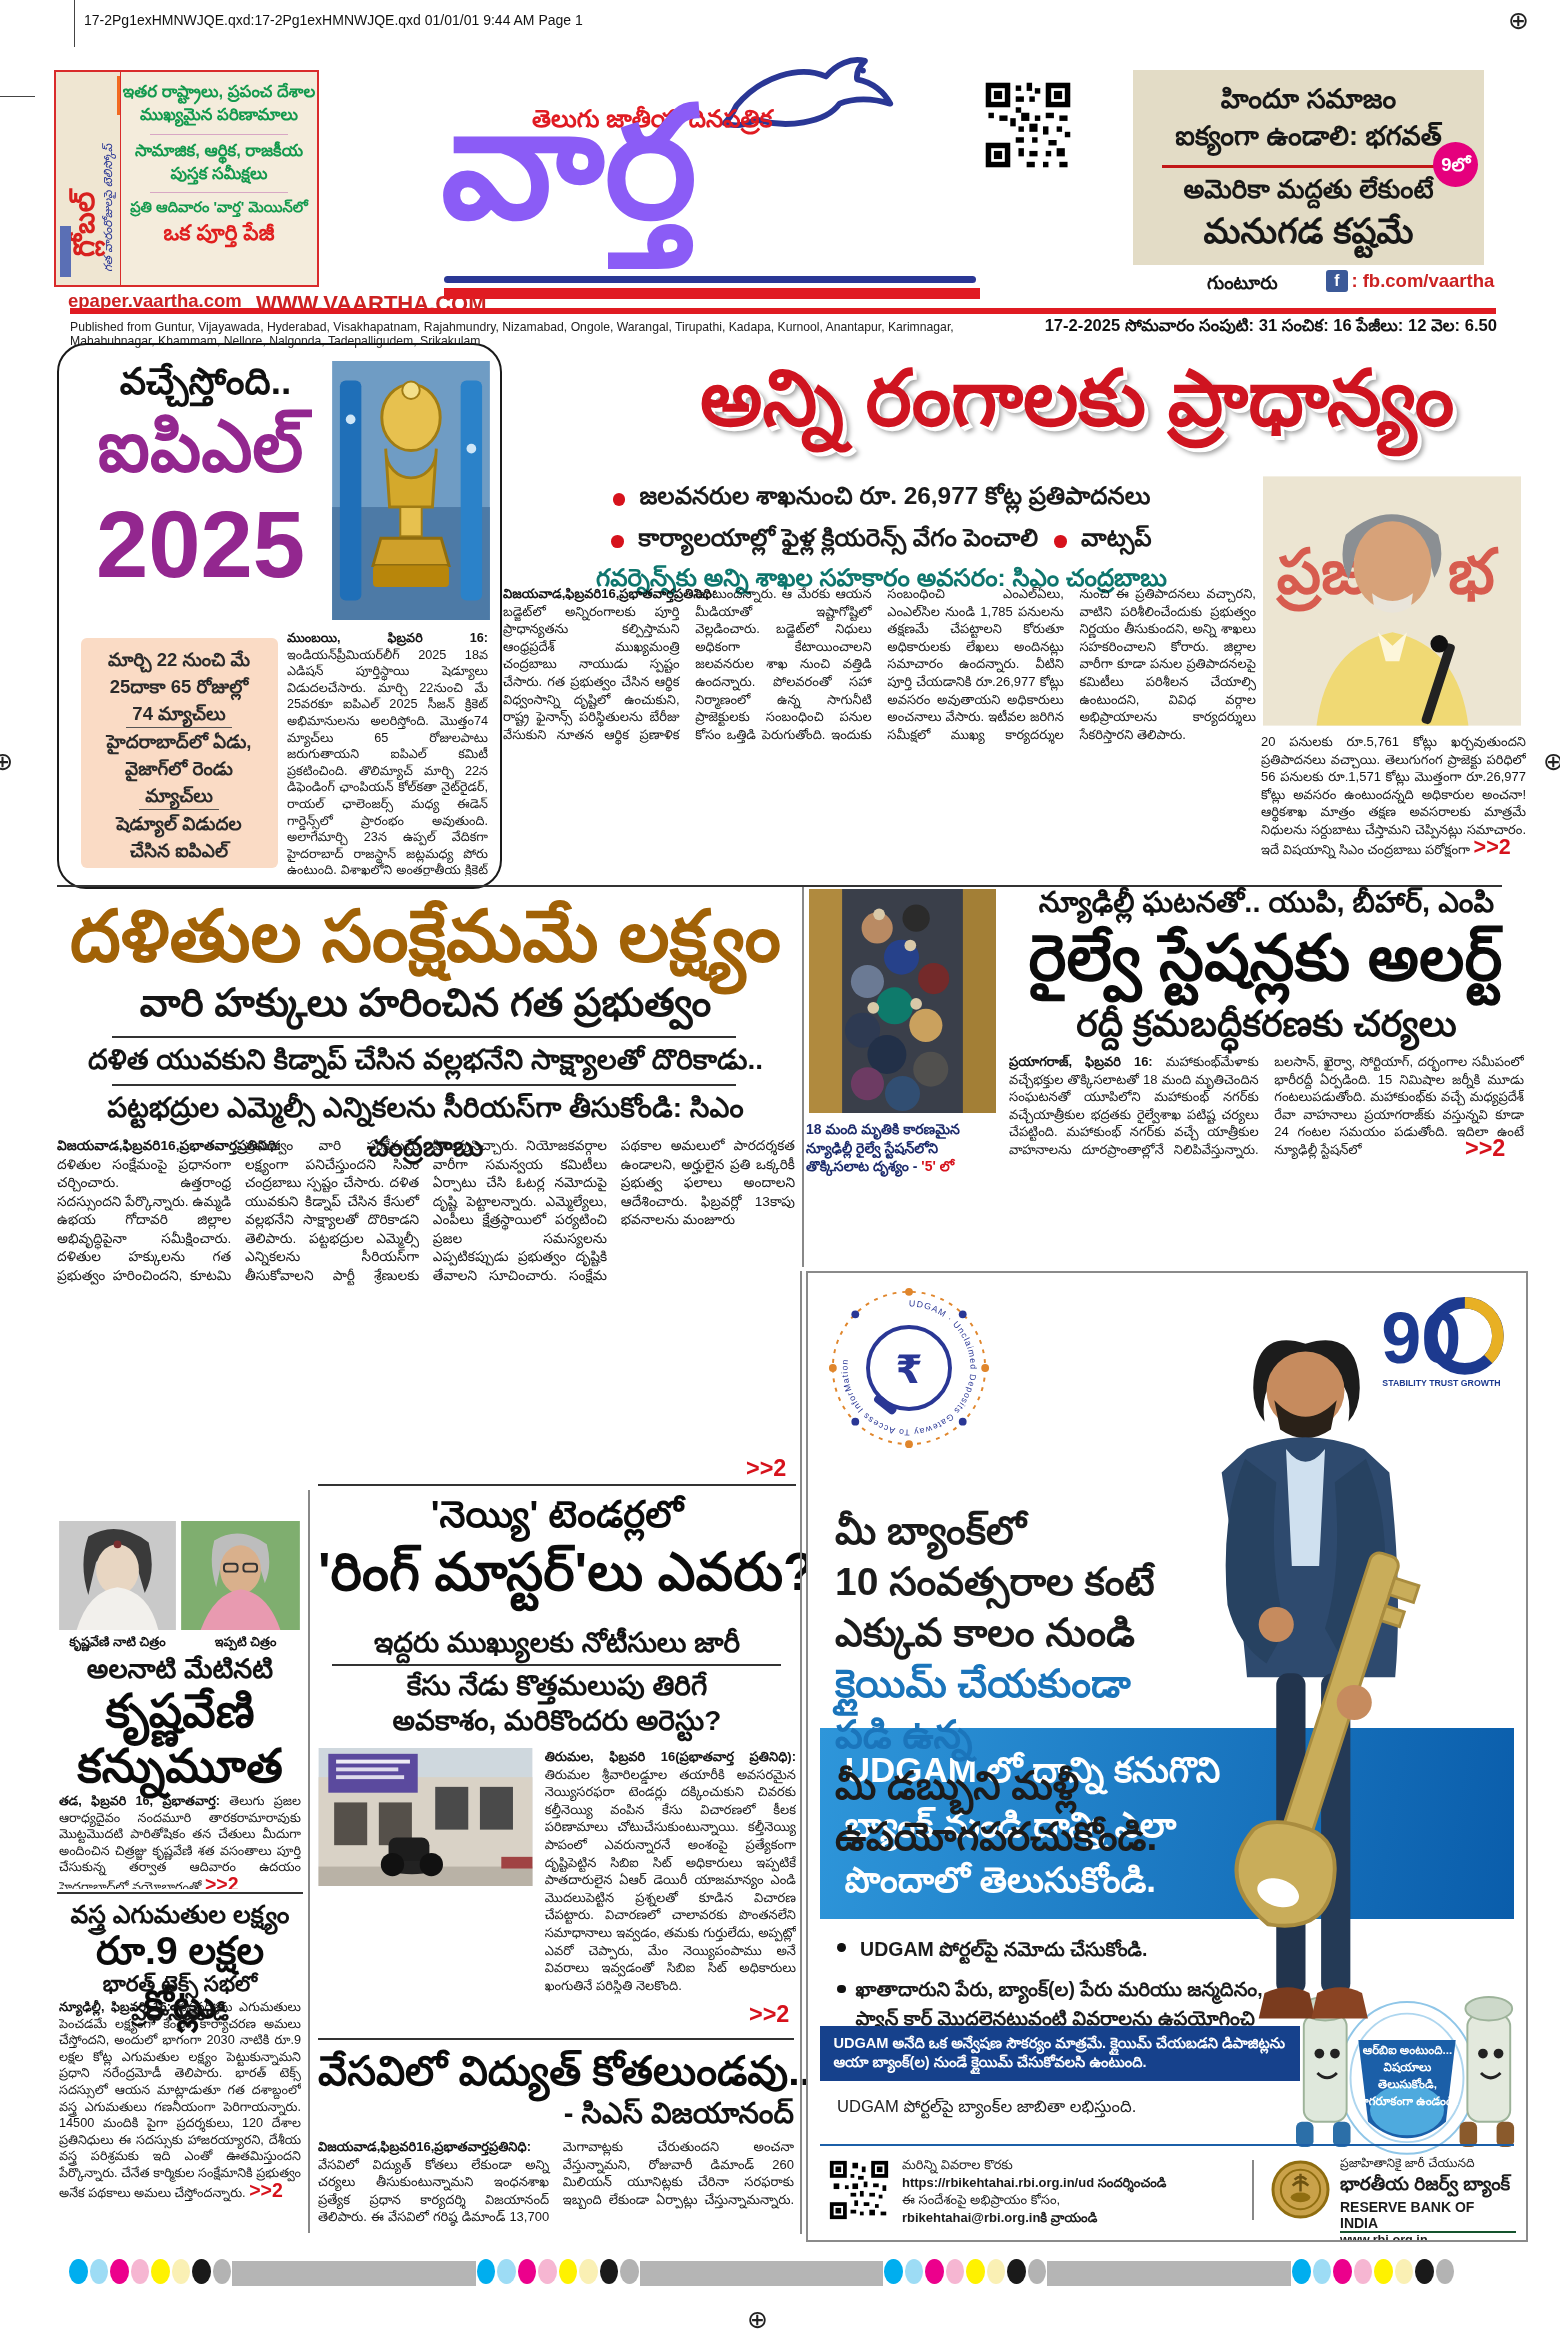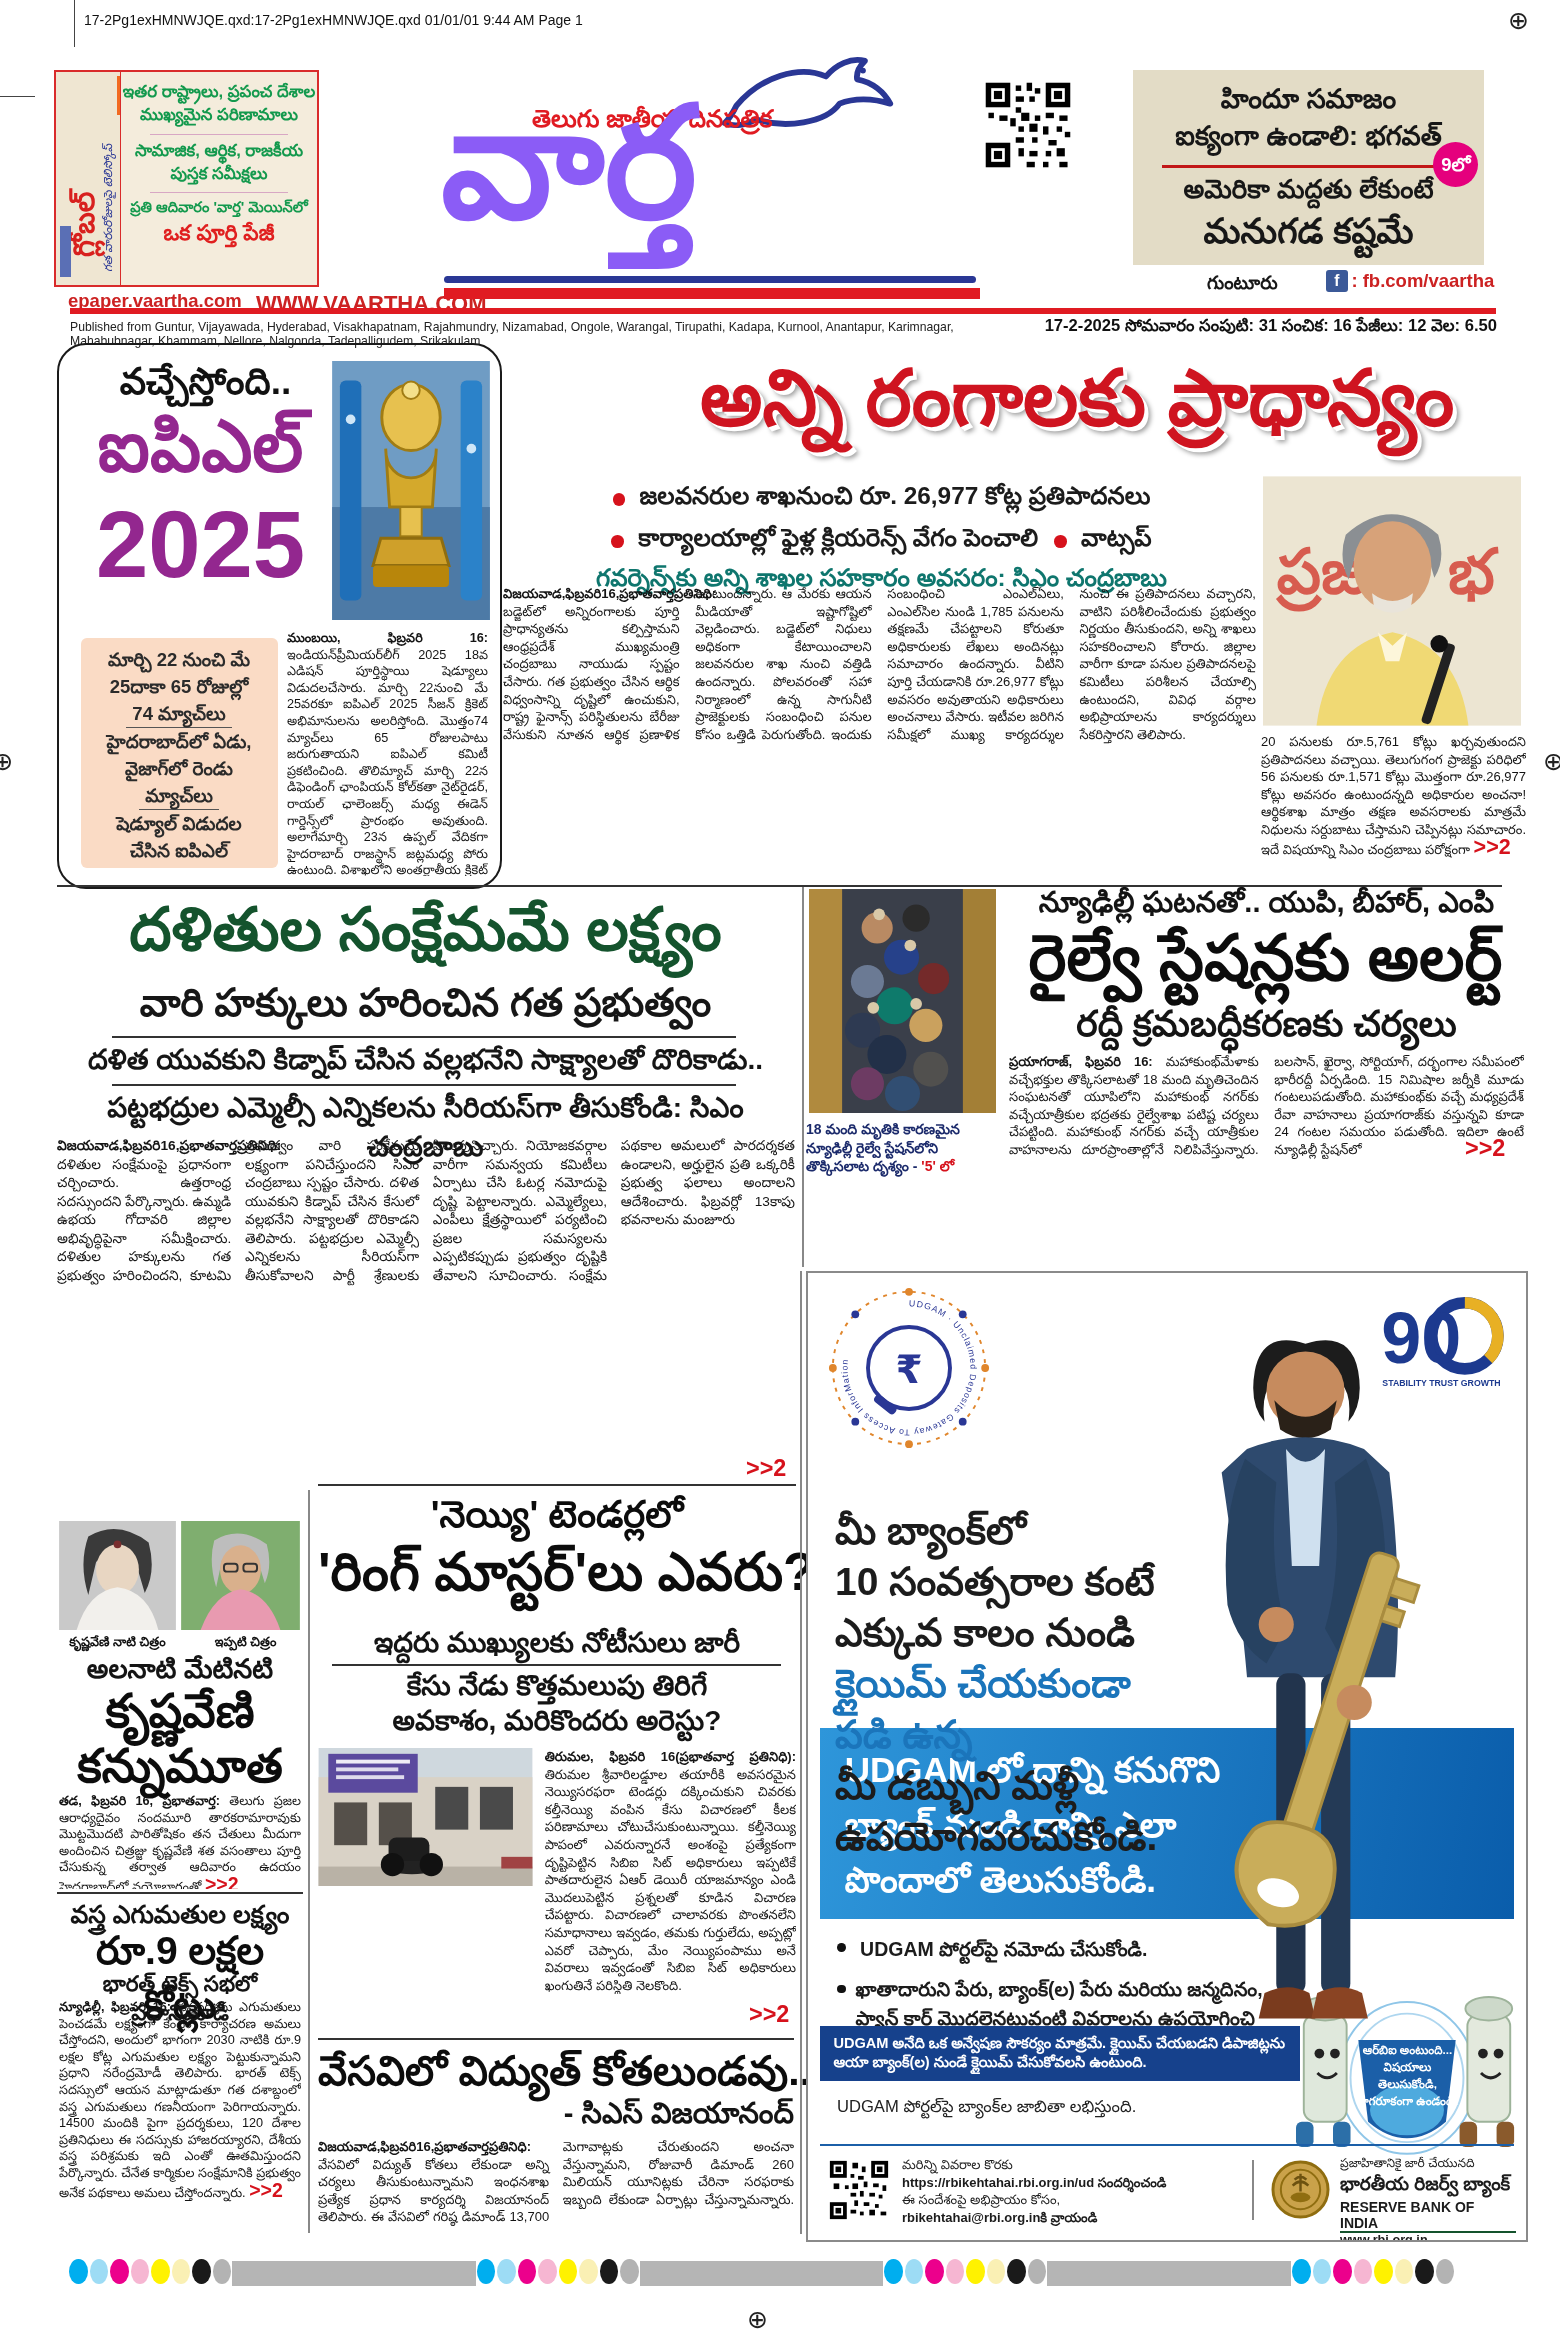--- a/index.html
+++ b/index.html
@@ -197,21 +197,21 @@
     <span class="jump" style="font-size:21.5px;">&gt;&gt;2</span>
   </div>
 
   <div class="abs bt" style="left:503px;top:585px;width:753px;height:295px;column-count:4;column-gap:15.6px;">
     <span class="dl">విజయవాడ,ఫిబ్రవరి16,ప్రభాతవార్తప్రతినిధి:</span>
     <span>బడ్జెట్‌లో అన్నిరంగాలకు పూర్తి ప్రాధాన్యతను కల్పిస్తామని ఆంధ్రప్రదేశ్ ముఖ్యమంత్రి చంద్రబాబు నాయుడు స్పష్టం చేసారు. గత ప్రభుత్వం చేసిన ఆర్థిక విధ్వంసాన్ని దృష్టిలో ఉంచుకుని, రాష్ట్ర ఫైనాన్స్ పరిస్థితులను బేరీజు వేసుకుని నూతన ఆర్థిక ప్రణాళిక ఉంటుందన్నారు. ఆ మేరకు ఆయన మీడియాతో ఇష్టాగోష్టిలో వెల్లడించారు. బడ్జెట్‌లో నిధులు అధికంగా కేటాయించాలని జలవనరుల శాఖ నుంచి వత్తిడి ఉందన్నారు. పోలవరంతో సహా నిర్మాణంలో ఉన్న సాగునీటి ప్రాజెక్టులకు సంబంధించి పనుల కోసం ఒత్తిడి పెరుగుతోంది. ఇందుకు సంబంధించి ఎంఎల్‌ఏలు, ఎంఎల్‌సిల నుండి 1,785 పనులను తక్షణమే చేపట్టాలని కోరుతూ అధికారులకు లేఖలు అందినట్లు సమాచారం ఉందన్నారు. వీటిని పూర్తి చేయడానికి రూ.26,977 కోట్లు అవసరం అవుతాయని అధికారులు అంచనాలు వేసారు. ఇటీవల జరిగిన సమీక్షలో ముఖ్య కార్యదర్శుల నుంచి ఈ ప్రతిపాదనలు వచ్చారని, వాటిని పరిశీలించేందుకు ప్రభుత్వం నిర్ణయం తీసుకుందని, అన్ని శాఖలు సహకరించాలని కోరారు. జిల్లాల వారీగా కూడా పనుల ప్రతిపాదనలపై కమిటీలు పరిశీలన చేయాల్సి ఉంటుందని, వివిధ వర్గాల అభిప్రాయాలను కార్యదర్శులు సేకరిస్తారని తెలిపారు.</span>
   </div>
 
   <div class="abs rule" style="left:57px;top:885px;width:1445px;height:2px;"></div>
 
-  <div class="abs b ctr nw" style="left:57px;top:895px;width:737px;font-size:60px;color:#14532d;">దళితుల సంక్షేమమే లక్ష్యం</div>
+  <div class="abs b ctr nw" style="left:57px;top:895px;width:737px;font-size:72px;color:#a16207;">దళితుల సంక్షేమమే లక్ష్యం</div>
   <div class="abs b ctr" style="left:57px;top:981px;width:737px;font-size:39px;color:#161616;">వారి హక్కులు హరించిన గత ప్రభుత్వం</div>
   <div class="abs rule" style="left:112px;top:1036px;width:624px;height:2px;"></div>
   <div class="abs b ctr" style="left:57px;top:1044px;width:737px;font-size:28px;color:#161616;">దళిత యువకుని కిడ్నాప్ చేసిన వల్లభనేని సాక్ష్యాలతో దొరికాడు..</div>
   <div class="abs rule" style="left:112px;top:1084px;width:624px;height:2px;"></div>
   <div class="abs b ctr" style="left:57px;top:1092px;width:737px;font-size:28px;color:#161616;">పట్టభద్రుల ఎమ్మెల్సీ ఎన్నికలను సీరియస్‌గా తీసుకోండి: సిఎం చంద్రబాబు</div>
   <div class="abs bt" style="left:57px;top:1137px;width:738px;height:343px;column-count:4;column-gap:13.7px;font-size:13.7px;line-height:18.5px;">
     <span class="dl">విజయవాడ,ఫిబ్రవరి16,ప్రభాతవార్తప్రతినిధి:</span>
     <span>దళితుల సంక్షేమంపై ప్రధానంగా చర్చించారు. ఉత్తరాంధ్ర సదస్సుందని పేర్కొన్నారు. ఉమ్మడి ఉభయ గోదావరి జిల్లాల అభివృద్ధిపైనా సమీక్షించారు. దళితుల హక్కులను గత ప్రభుత్వం హరించిందని, కూటమి ప్రభుత్వం వారి సంక్షేమమే లక్ష్యంగా పనిచేస్తుందని సిఎం చంద్రబాబు స్పష్టం చేసారు. దళిత యువకుని కిడ్నాప్ చేసిన కేసులో వల్లభనేని సాక్ష్యాలతో దొరికాడని తెలిపారు. పట్టభద్రుల ఎమ్మెల్సీ ఎన్నికలను సీరియస్‌గా తీసుకోవాలని పార్టీ శ్రేణులకు పిలుపునిచ్చారు. నియోజకవర్గాల వారీగా సమన్వయ కమిటీలు ఏర్పాటు చేసి ఓటర్ల నమోదుపై దృష్టి పెట్టాలన్నారు. ఎమ్మెల్యేలు, ఎంపీలు క్షేత్రస్థాయిలో పర్యటించి ప్రజల సమస్యలను ఎప్పటికప్పుడు ప్రభుత్వం దృష్టికి తేవాలని సూచించారు. సంక్షేమ పథకాల అమలులో పారదర్శకత ఉండాలని, అర్హులైన ప్రతి ఒక్కరికీ ప్రభుత్వ ఫలాలు అందాలని ఆదేశించారు. ఫిబ్రవర్లో 13కాపు భవనాలను మంజూరు</span>
   </div>
   <div class="abs jump" style="left:746px;top:1455px;font-size:23.4px;">&gt;&gt;2</div>

